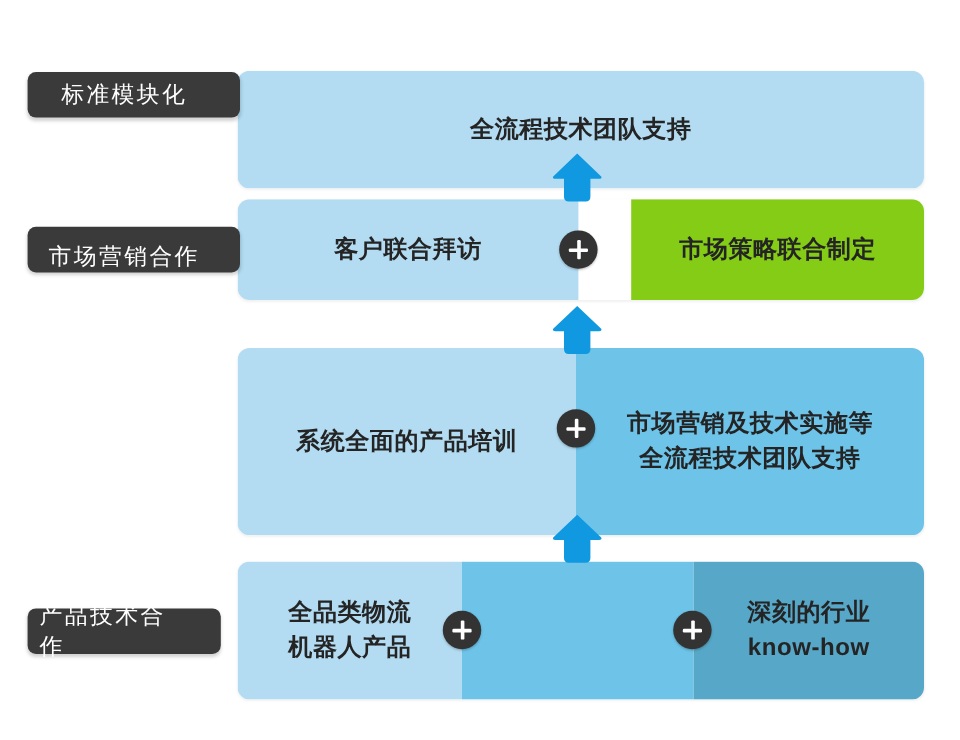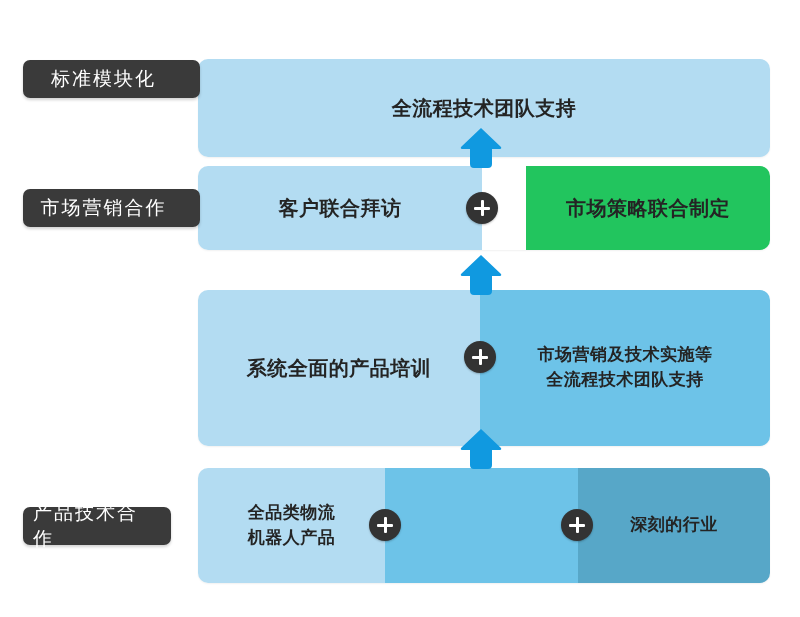--- a/index.html
+++ b/index.html
@@ -103,21 +103,21 @@
   .arrow {
     position: absolute;
     width: 44px;
     height: 42px;
     z-index: 4;
   }
   .arrow svg { display: block; width: 100%; height: 100%; }
 
   
   .f20 { font-size: 20px; }
-  .f19 { font-size: 17px; }
+  .f19 { font-size: 20px; }
 </style>
 </head>
 <body>
 
 <div id="diagram">
 
   <div class="row" style="top:36px;height:86px;">
     <div class="bar" style="top:3px;height:98px;margin-top:20px;">
       <div class="cell f20" style="flex:1 1 100%;background:#b3dcf2;">
         <span class="txt">
@@ -136,28 +136,28 @@
     </svg>
   </div>
 
   <div class="row" style="top:166px;height:84px;">
     <div class="bar" style="top:0;height:84px;gap:44px;">
       <div class="cell f20" style="flex:0 0 284px;background:#b3dcf2;">
         <span class="txt">
             <span class="ln">客户联合拜访</span>
           </span>
       </div>
-      <div class="cell f20" style="flex:1 1 auto;background:#22c55e;">
+      <div class="cell f20" style="flex:1 1 auto;background:#84cc16;">
         <span class="txt">
             <span class="ln">市场策略联合制定</span>
           </span>
       </div>
     </div>
     <div class="plus" style="left:466px;top:26px;"></div>
-    <div class="tag" style="top:23px;width:177px;">
+    <div class="tag" style="top:23px;width:177px;align-items:flex-end;">
       <span>市场营销合作</span>
     </div>
   </div>
 
   <div class="arrow" style="left:459px;top:254px;">
     <svg viewBox="0 0 44 42" xmlns="http://www.w3.org/2000/svg">
       <path d="M22 1 L42 20 Q43 22 40 22 L33 22 L33 37 Q33 41 29 41 L15 41 Q11 41 11 37 L11 22 L4 22 Q1 22 2 20 Z" fill="#1099e0"></path>
     </svg>
   </div>
 
@@ -192,23 +192,24 @@
           <span class="ln">机器人产品</span>
         </span>
       </div>
       <div class="cell f19" style="flex:0 0 193px;background:#6dc3e8;">
         <span class="txt">
         </span>
       </div>
       <div class="cell f19" style="flex:1 1 auto;background:#57a7c8;align-items:center;">
         <span class="txt">
           <span class="ln">深刻的行业</span>
+          <span class="ln">know-how</span>
         </span>
       </div>
     </div>
     <div class="plus" style="left:369px;top:41px;"></div>
     <div class="plus" style="left:561px;top:41px;"></div>
-    <div class="tag" style="top:39px;width:148px;">
+    <div class="tag" style="top:39px;width:161px;">
       <span>产品技术合作</span>
     </div>
   </div>
 
 </div>
 
 </body></html>

